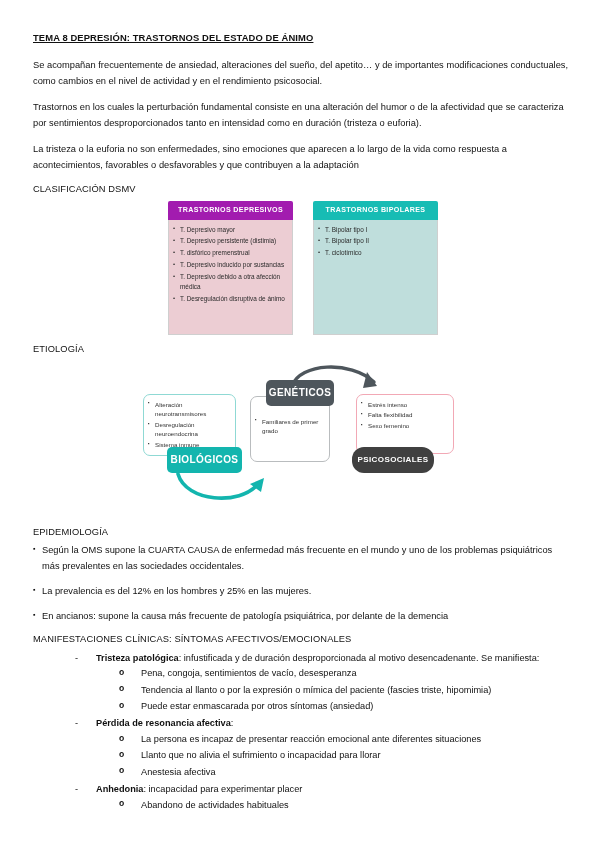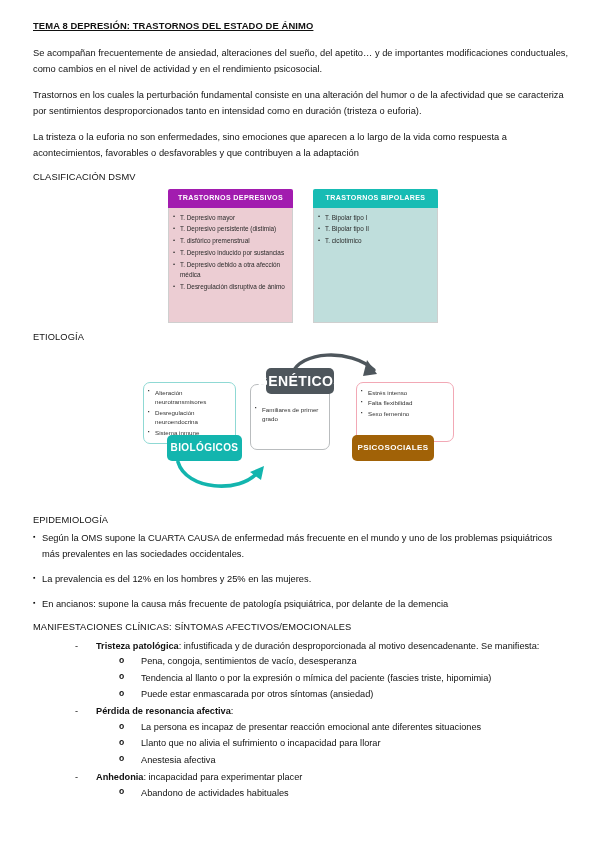--- a/index.html
+++ b/index.html
@@ -9,21 +9,21 @@
     height: 848px;
     background: #ffffff;
     font-family: "Liberation Sans", sans-serif;
     color: #111111;
     overflow: hidden;
   }
   .page {
     position: relative;
     width: 599px;
     height: 656px;
-    padding: 20px 30px 0 33px;
+    padding: 32px 30px 0 33px;
   }
 
   
   .doc-title {
     font-size: 9.4px;
     font-weight: bold;
     text-decoration: underline;
     letter-spacing: 0.12px;
     margin: 0 0 13px 0;
     line-height: 1.35;
@@ -128,30 +128,30 @@
     display: flex;
     align-items: center;
     justify-content: center;
     color: #ffffff;
     font-weight: bold;
     border-radius: 5px;
     letter-spacing: 0.4px;
   }
   #gen-pill {
     left: 266px; top: 20px; width: 68px; height: 26px;
-    background: #4e565c; font-size: 14px; z-index: 4;
+    background: #4e565c; font-size: 10px; z-index: 4;
     filter: blur(0.3px);
   }
   #bio-pill {
     left: 167px; top: 87px; width: 75px; height: 26px;
     background: #13b5ae; font-size: 10px; z-index: 4;
   }
   #psico-pill {
     left: 352px; top: 87px; width: 82px; height: 26px;
-    background: #a16207; font-size: 8px; z-index: 4;
+    background: #404040; font-size: 8px; z-index: 4; border-radius: 12px;
   }
   .etio-svg { position: absolute; left: 0; top: 0; }
 
   
   .epi-head { margin-top: 12px; }
   ul.epi { margin: 0; padding: 0; list-style: none; }
   ul.epi > li {
     font-size: 9.3px;
     line-height: 1.72;
     position: relative;

